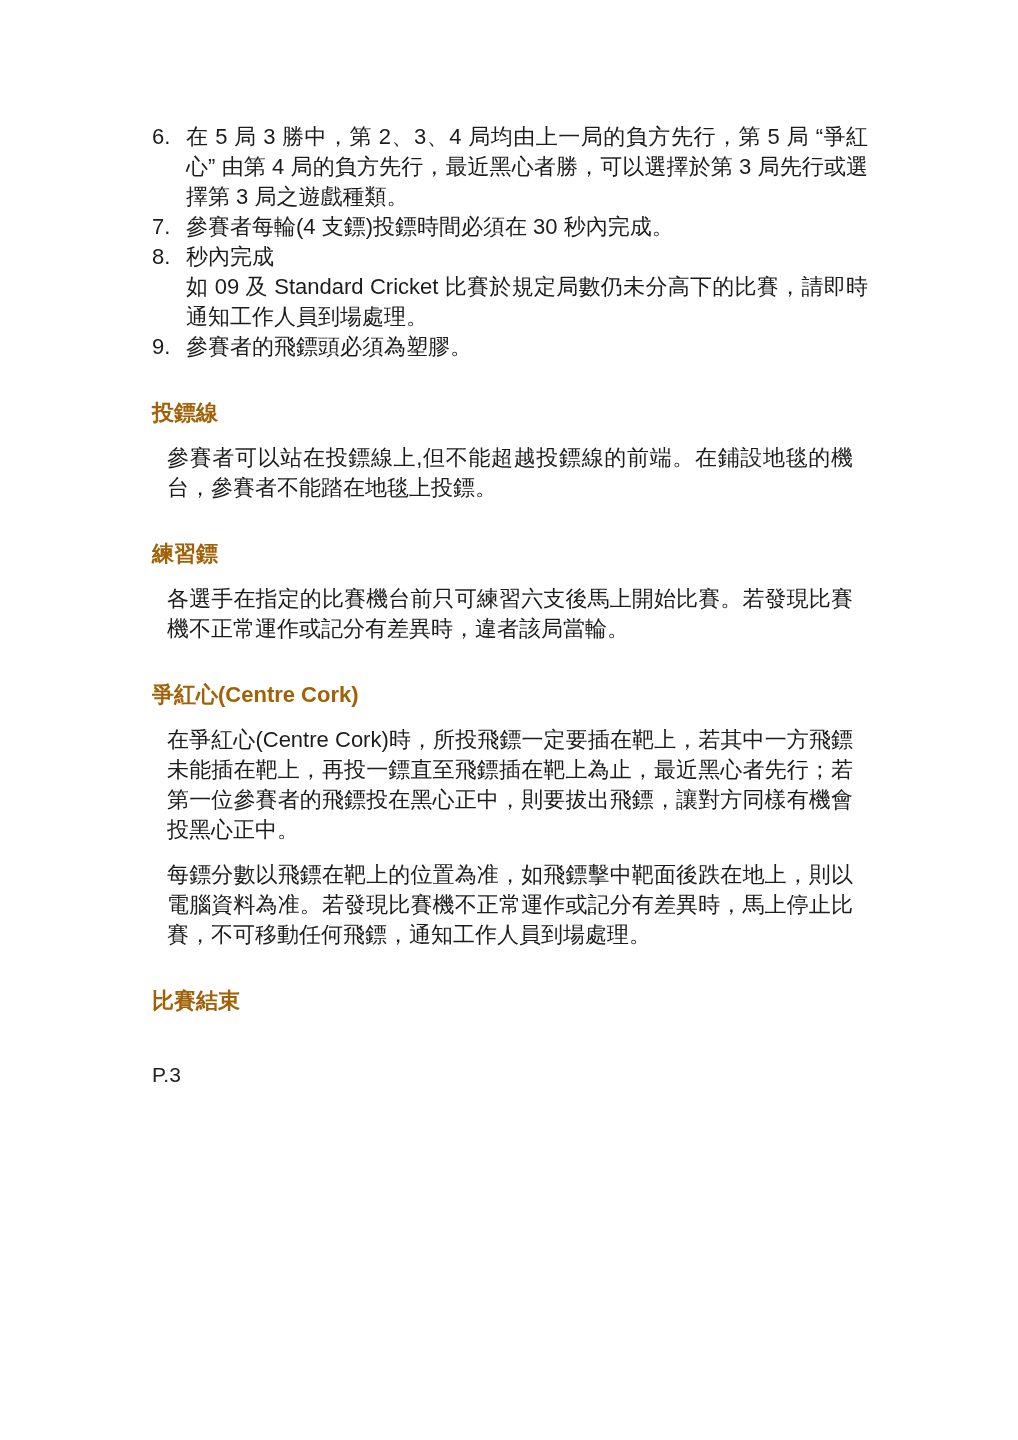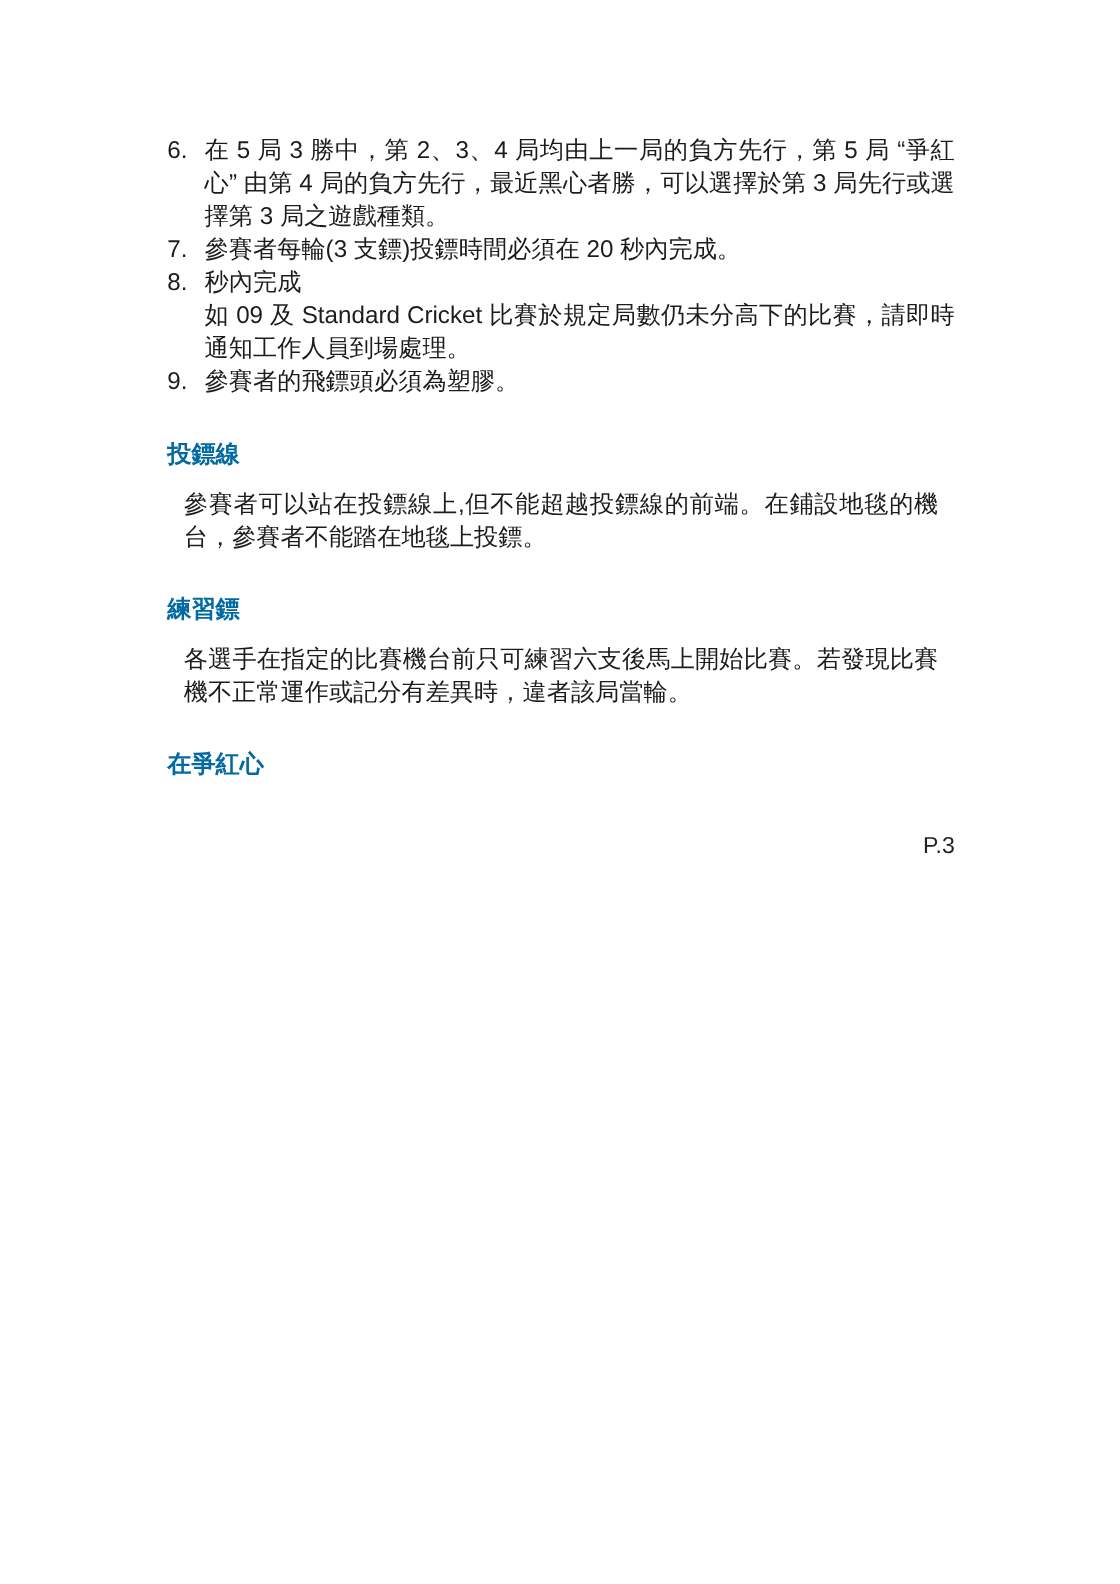--- a/index.html
+++ b/index.html
@@ -42,52 +42,52 @@
     margin: 0;
   }
   .section {
     margin-top: 36px;
   }
   .section h2 {
     margin: 0;
     font-size: 22px;
     line-height: 30px;
     font-weight: bold;
-    color: #0369a1;
+    color: #a16207;
   }
   .section p {
     margin: 15px;
     text-align: justify;
   }
   .section p + p {
     margin-top: 8px;
   }
   .footer {
     margin-top: 44px;
-    text-align: right;
+    text-align: left;
     font-size: 21px;
     color: #222222;
   }
 </style>
 </head>
 <body>
 
 <div class="page">
 
   <ol class="doc-list">
     <li class="doc-list-item">
       <span class="num">6.</span>
       <div class="item-body">
         <p>在 5 局 3 勝中，第 2、3、4 局均由上一局的負方先行，第 5 局 “爭紅心” 由第 4 局的負方先行，最近黑心者勝，可以選擇於第 3 局先行或選擇第 3 局之遊戲種類。</p>
       </div>
     </li>
     <li class="doc-list-item">
       <span class="num">7.</span>
       <div class="item-body">
-        <p>參賽者每輪(3 支鏢)投鏢時間必須在 20 秒內完成。</p>
+        <p>參賽者每輪(4 支鏢)投鏢時間必須在 30 秒內完成。</p>
       </div>
     </li>
     <li class="doc-list-item">
       <span class="num">8.</span>
       <div class="item-body">
         <p>秒內完成</p>
         <p>如 09 及 Standard Cricket 比賽於規定局數仍未分高下的比賽，請即時通知工作人員到場處理。</p>
       </div>
     </li>
     <li class="doc-list-item">
@@ -101,25 +101,30 @@
   <div class="section">
     <h2>投鏢線</h2>
     <p>參賽者可以站在投鏢線上,但不能超越投鏢線的前端。在鋪設地毯的機台，參賽者不能踏在地毯上投鏢。</p>
   </div>
 
   <div class="section">
     <h2>練習鏢</h2>
     <p>各選手在指定的比賽機台前只可練習六支後馬上開始比賽。若發現比賽機不正常運作或記分有差異時，違者該局當輪。</p>
   </div>
 
+  <div class="section">
+    <h2>爭紅心(Centre Cork)</h2>
+    <p>在爭紅心(Centre Cork)時，所投飛鏢一定要插在靶上，若其中一方飛鏢未能插在靶上，再投一鏢直至飛鏢插在靶上為止，最近黑心者先行；若第一位參賽者的飛鏢投在黑心正中，則要拔出飛鏢，讓對方同樣有機會投黑心正中。</p>
+    <p>每鏢分數以飛鏢在靶上的位置為准，如飛鏢擊中靶面後跌在地上，則以電腦資料為准。若發現比賽機不正常運作或記分有差異時，馬上停止比賽，不可移動任何飛鏢，通知工作人員到場處理。</p>
+  </div>
 
   <div class="section">
   </div>
 
   <div class="section">
-    <h2>在爭紅心</h2>
+    <h2>比賽結束</h2>
   </div>
 
   <div class="footer">
     <span>P.3</span>
   </div>
 
 </div>
 
 </body></html>

